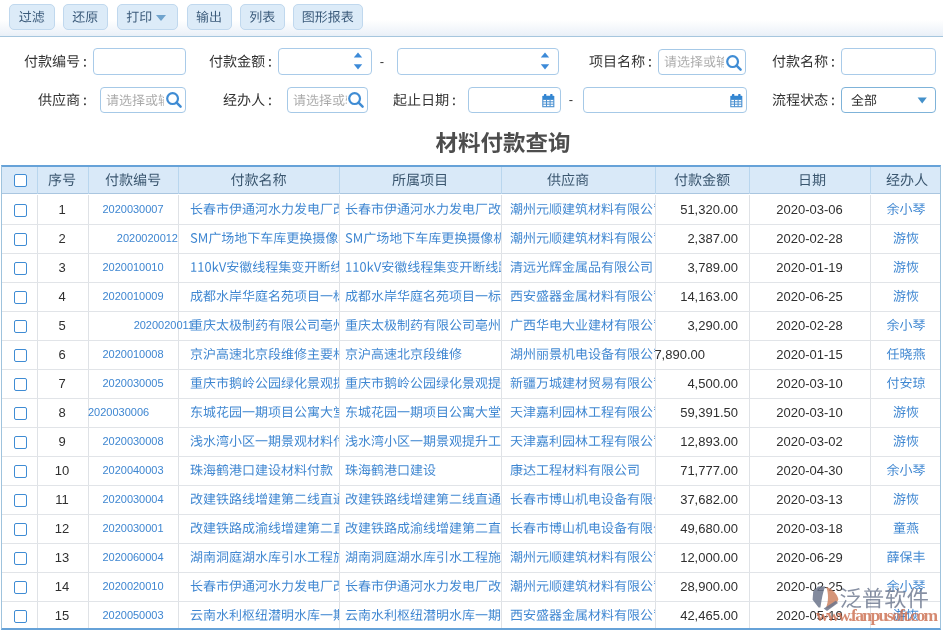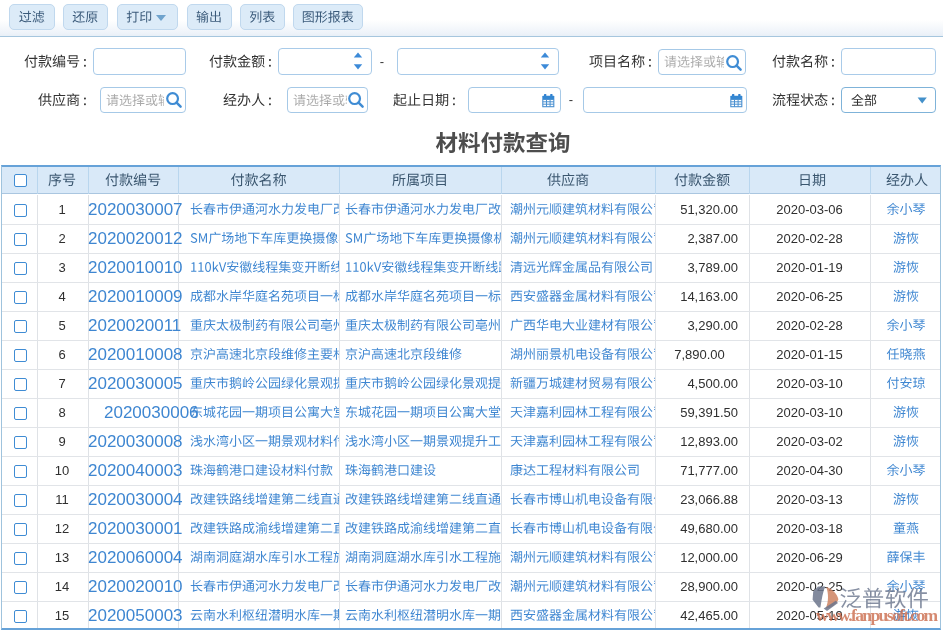--- a/index.html
+++ b/index.html
@@ -10,21 +10,21 @@
 .inp{position:absolute;background:#fff;border:1px solid #a9cbe9;border-radius:4px}
 .sel{position:absolute;background:#fff;border:1px solid #a6c9e7;border-radius:4px}
 .sel2{position:absolute;background:#fff;border:1px solid #7fb3d9;border-radius:4px}
 #tbl{left:1px;top:165px;width:940px;height:465px;border:1px solid #9fc3dd;border-top:2px solid #66a2d8;border-bottom:2px solid #66a2d8;background:#fff}
 #thead{position:absolute;left:0;top:0;width:938px;height:27px;background:#d9e9f8;border-bottom:1px solid #aac6e0}
 .vh{position:absolute;top:0;width:1px;height:27px;background:#b9d6ee}
 .vb{position:absolute;top:28px;width:1px;height:433px;background:#dfe2e6}
 .hr{position:absolute;left:0;width:938px;height:1px;background:#e1e4e8}
 .cb{position:absolute;width:13px;height:13px;border:1.5px solid #3f8cd4;border-radius:2px;background:#fff}
 .num{position:absolute;font-size:13px;color:#2f2f2f}
-.lnk{position:absolute;font-size:17px;color:#3e86d1}
+.lnk{position:absolute;font-size:11px;color:#3e86d1}
 </style></head><body>
 <div class="abs" id="toolbar"></div>
 <div class="btn" style="left:9px;width:45.5px"></div>
 <div class="btn" style="left:62.5px;width:45.5px"></div>
 <div class="btn" style="left:116.5px;width:61.5px"></div>
 <div class="btn" style="left:186.5px;width:45px"></div>
 <div class="btn" style="left:239.5px;width:45.5px"></div>
 <div class="btn" style="left:293px;width:69.5px"></div>
 <svg class="abs" style="left:155px;top:14px" width="12" height="8">
     <path d="M1 1 L11 1 L6 7 Z" fill="#6fa3cd"></path>
@@ -143,46 +143,46 @@
 <div class="num" style="left:749px;top:224.0px;width:121px;height:29px;line-height:29px;text-align:center">2020-02-28</div>
 <div class="num" style="left:36px;top:253.0px;width:52px;height:29px;line-height:29px;text-align:center">3</div>
 <div class="lnk" style="left:88px;top:253.0px;width:90px;height:29px;line-height:29px;text-align:center">2020010010</div>
 <div class="num" style="left:655px;top:253.0px;width:83px;height:29px;line-height:29px;text-align:right">3,789.00</div>
 <div class="num" style="left:749px;top:253.0px;width:121px;height:29px;line-height:29px;text-align:center">2020-01-19</div>
 <div class="num" style="left:36px;top:282.0px;width:52px;height:29px;line-height:29px;text-align:center">4</div>
 <div class="lnk" style="left:88px;top:282.0px;width:90px;height:29px;line-height:29px;text-align:center">2020010009</div>
 <div class="num" style="left:655px;top:282.0px;width:83px;height:29px;line-height:29px;text-align:right">14,163.00</div>
 <div class="num" style="left:749px;top:282.0px;width:121px;height:29px;line-height:29px;text-align:center">2020-06-25</div>
 <div class="num" style="left:36px;top:311.0px;width:52px;height:29px;line-height:29px;text-align:center">5</div>
-<div class="lnk" style="left:88px;top:311.0px;width:90px;height:29px;line-height:29px;text-align:center">2020020011</div>
+<div class="lnk" style="left:104px;top:311.0px;width:90px;height:29px;line-height:29px;text-align:right">2020020011</div>
 <div class="num" style="left:655px;top:311.0px;width:83px;height:29px;line-height:29px;text-align:right">3,290.00</div>
 <div class="num" style="left:749px;top:311.0px;width:121px;height:29px;line-height:29px;text-align:center">2020-02-28</div>
 <div class="num" style="left:36px;top:340.0px;width:52px;height:29px;line-height:29px;text-align:center">6</div>
 <div class="lnk" style="left:88px;top:340.0px;width:90px;height:29px;line-height:29px;text-align:center">2020010008</div>
-<div class="num" style="left:658px;top:340.0px;width:83px;height:29px;line-height:29px;text-align:center">7,890.00</div>
+<div class="num" style="left:622px;top:340.0px;width:83px;height:29px;line-height:29px;text-align:right">7,890.00</div>
 <div class="num" style="left:749px;top:340.0px;width:121px;height:29px;line-height:29px;text-align:center">2020-01-15</div>
 <div class="num" style="left:36px;top:369.0px;width:52px;height:29px;line-height:29px;text-align:center">7</div>
 <div class="lnk" style="left:88px;top:369.0px;width:90px;height:29px;line-height:29px;text-align:center">2020030005</div>
 <div class="num" style="left:655px;top:369.0px;width:83px;height:29px;line-height:29px;text-align:right">4,500.00</div>
 <div class="num" style="left:749px;top:369.0px;width:121px;height:29px;line-height:29px;text-align:center">2020-03-10</div>
 <div class="num" style="left:36px;top:398.0px;width:52px;height:29px;line-height:29px;text-align:center">8</div>
-<div class="lnk" style="left:104px;top:398.0px;width:90px;height:29px;line-height:29px;text-align:right">2020030006</div>
+<div class="lnk" style="left:88px;top:398.0px;width:90px;height:29px;line-height:29px;text-align:left">2020030006</div>
 <div class="num" style="left:655px;top:398.0px;width:83px;height:29px;line-height:29px;text-align:right">59,391.50</div>
 <div class="num" style="left:749px;top:398.0px;width:121px;height:29px;line-height:29px;text-align:center">2020-03-10</div>
 <div class="num" style="left:36px;top:427.0px;width:52px;height:29px;line-height:29px;text-align:center">9</div>
 <div class="lnk" style="left:88px;top:427.0px;width:90px;height:29px;line-height:29px;text-align:center">2020030008</div>
 <div class="num" style="left:655px;top:427.0px;width:83px;height:29px;line-height:29px;text-align:right">12,893.00</div>
 <div class="num" style="left:749px;top:427.0px;width:121px;height:29px;line-height:29px;text-align:center">2020-03-02</div>
 <div class="num" style="left:36px;top:456.0px;width:52px;height:29px;line-height:29px;text-align:center">10</div>
 <div class="lnk" style="left:88px;top:456.0px;width:90px;height:29px;line-height:29px;text-align:center">2020040003</div>
 <div class="num" style="left:655px;top:456.0px;width:83px;height:29px;line-height:29px;text-align:right">71,777.00</div>
 <div class="num" style="left:749px;top:456.0px;width:121px;height:29px;line-height:29px;text-align:center">2020-04-30</div>
 <div class="num" style="left:36px;top:485.0px;width:52px;height:29px;line-height:29px;text-align:center">11</div>
 <div class="lnk" style="left:88px;top:485.0px;width:90px;height:29px;line-height:29px;text-align:center">2020030004</div>
-<div class="num" style="left:655px;top:485.0px;width:83px;height:29px;line-height:29px;text-align:right">23,066.88</div>
+<div class="num" style="left:655px;top:485.0px;width:83px;height:29px;line-height:29px;text-align:right">37,682.00</div>
 <div class="num" style="left:749px;top:485.0px;width:121px;height:29px;line-height:29px;text-align:center">2020-03-13</div>
 <div class="num" style="left:36px;top:514.0px;width:52px;height:29px;line-height:29px;text-align:center">12</div>
 <div class="lnk" style="left:88px;top:514.0px;width:90px;height:29px;line-height:29px;text-align:center">2020030001</div>
 <div class="num" style="left:655px;top:514.0px;width:83px;height:29px;line-height:29px;text-align:right">49,680.00</div>
 <div class="num" style="left:749px;top:514.0px;width:121px;height:29px;line-height:29px;text-align:center">2020-03-18</div>
 <div class="num" style="left:36px;top:543.0px;width:52px;height:29px;line-height:29px;text-align:center">13</div>
 <div class="lnk" style="left:88px;top:543.0px;width:90px;height:29px;line-height:29px;text-align:center">2020060004</div>
 <div class="num" style="left:655px;top:543.0px;width:83px;height:29px;line-height:29px;text-align:right">12,000.00</div>
 <div class="num" style="left:749px;top:543.0px;width:121px;height:29px;line-height:29px;text-align:center">2020-06-29</div>
 <div class="num" style="left:36px;top:572.0px;width:52px;height:29px;line-height:29px;text-align:center">14</div>

